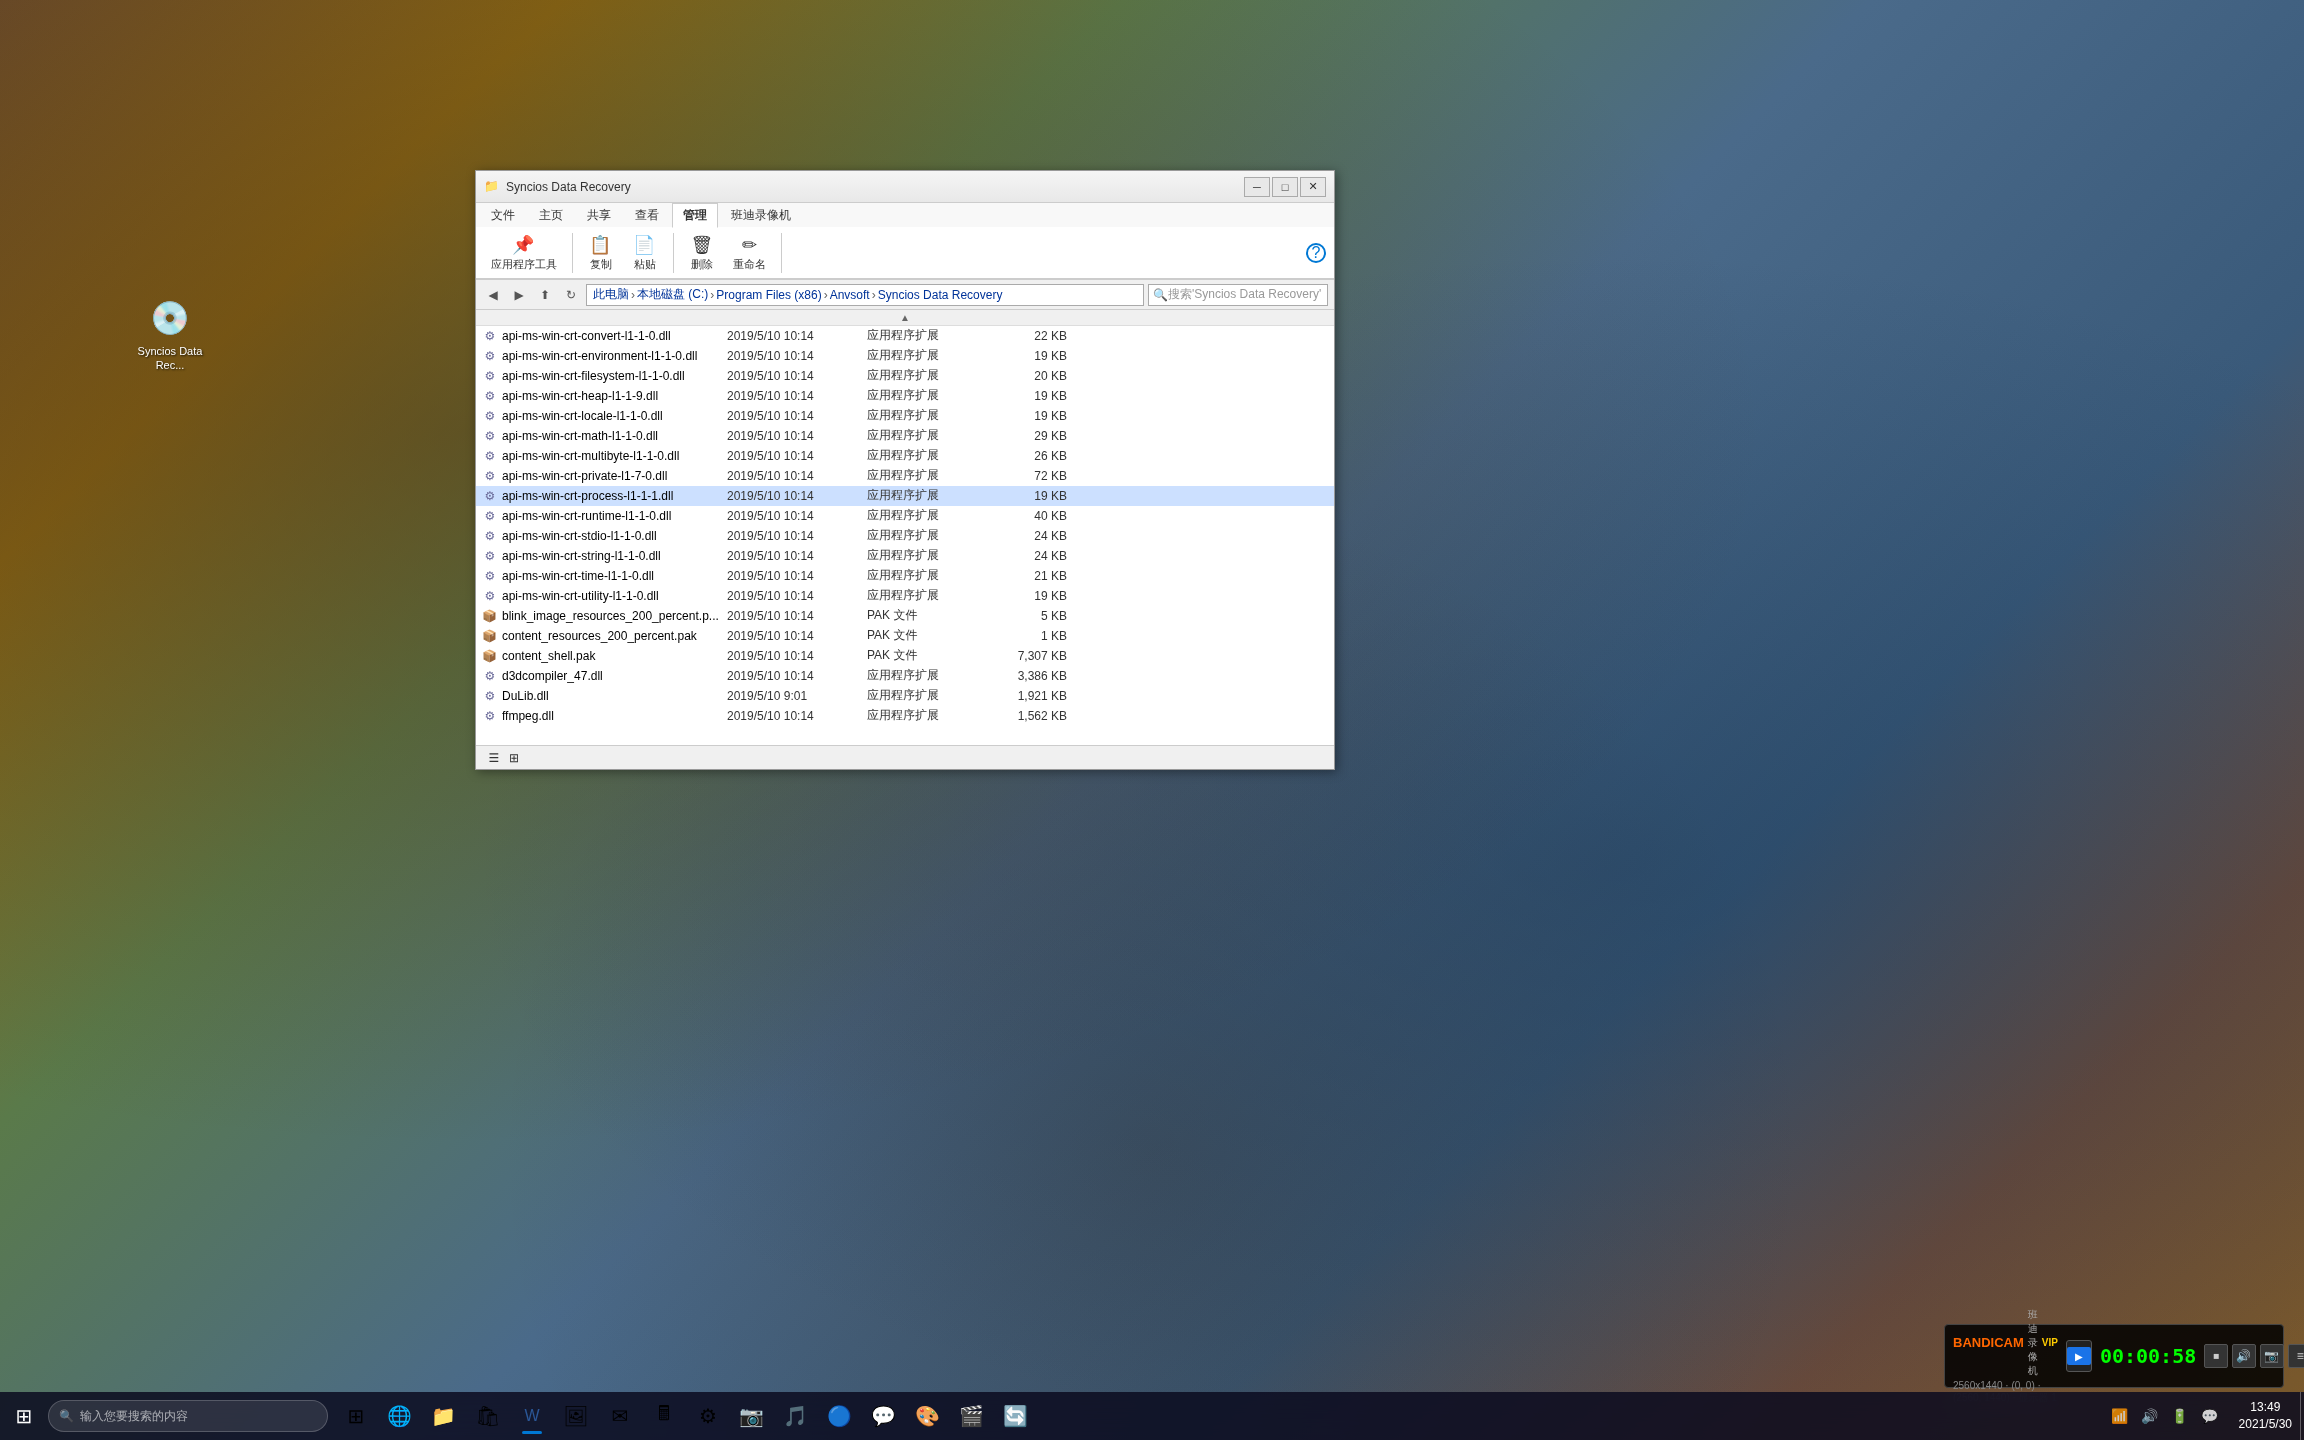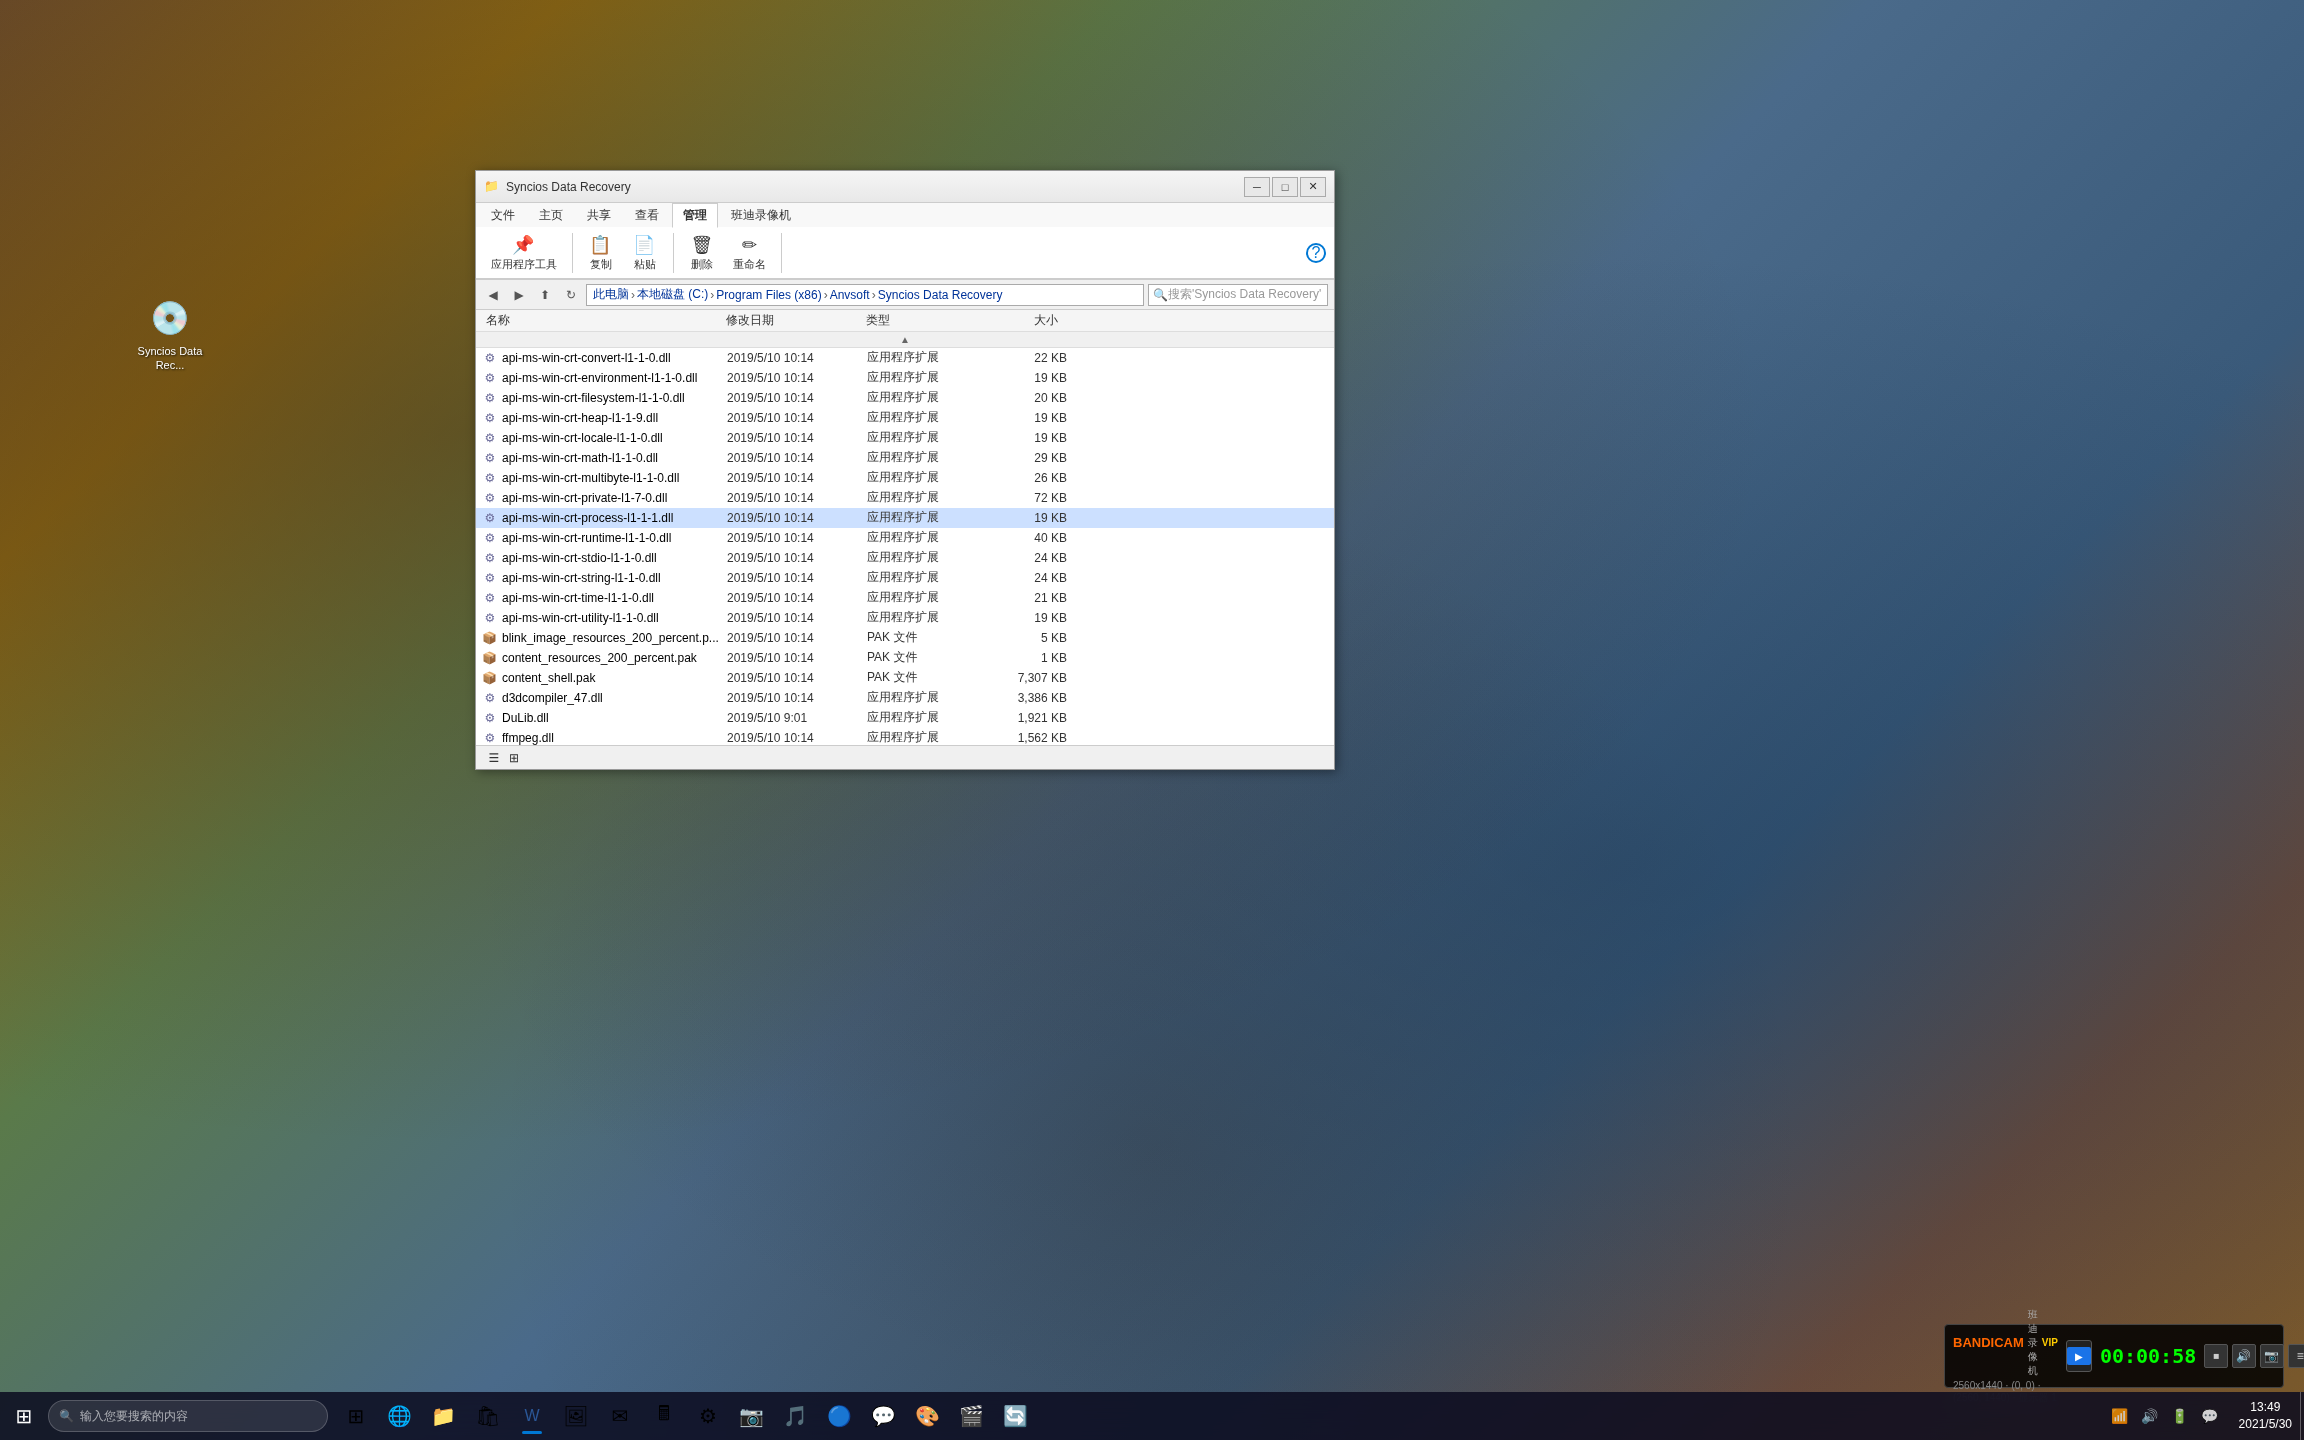--- a/index.html
+++ b/index.html
@@ -540,26 +540,20 @@
       <span class="path-seg">Anvsoft</span>
       <span class="path-sep">›</span>
       <span class="path-seg">Syncios Data Recovery</span>
     </div>
     <div id="search-bar">
       <span>🔍</span>
       <span>搜索'Syncios Data Recovery'</span>
     </div>
   </div>
 
-  <div id="col-headers">
-    <div class="col-header col-name">名称</div>
-    <div class="col-header col-date">修改日期</div>
-    <div class="col-header col-type">类型</div>
-    <div class="col-header col-size">大小</div>
-  </div>
 
   <div id="scroll-up-arrow">▲</div>
 
   <div id="file-list">
 
   <div class="file-row">
       <div class="file-icon">
           <span style="color:#6b6b9a;font-size:12px;">⚙</span>
         </div>
       <div class="file-name" style="">api-ms-win-crt-convert-l1-1-0.dll</div>

